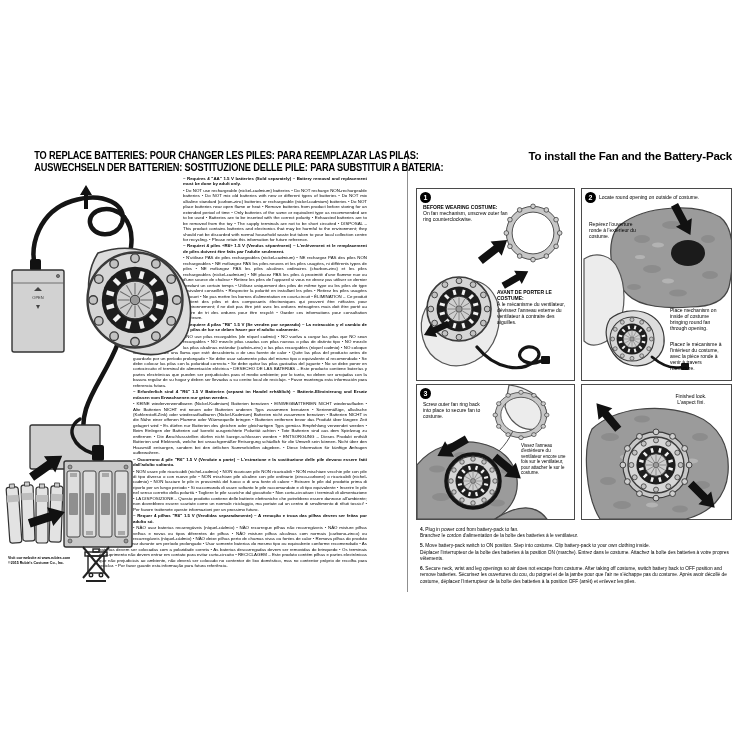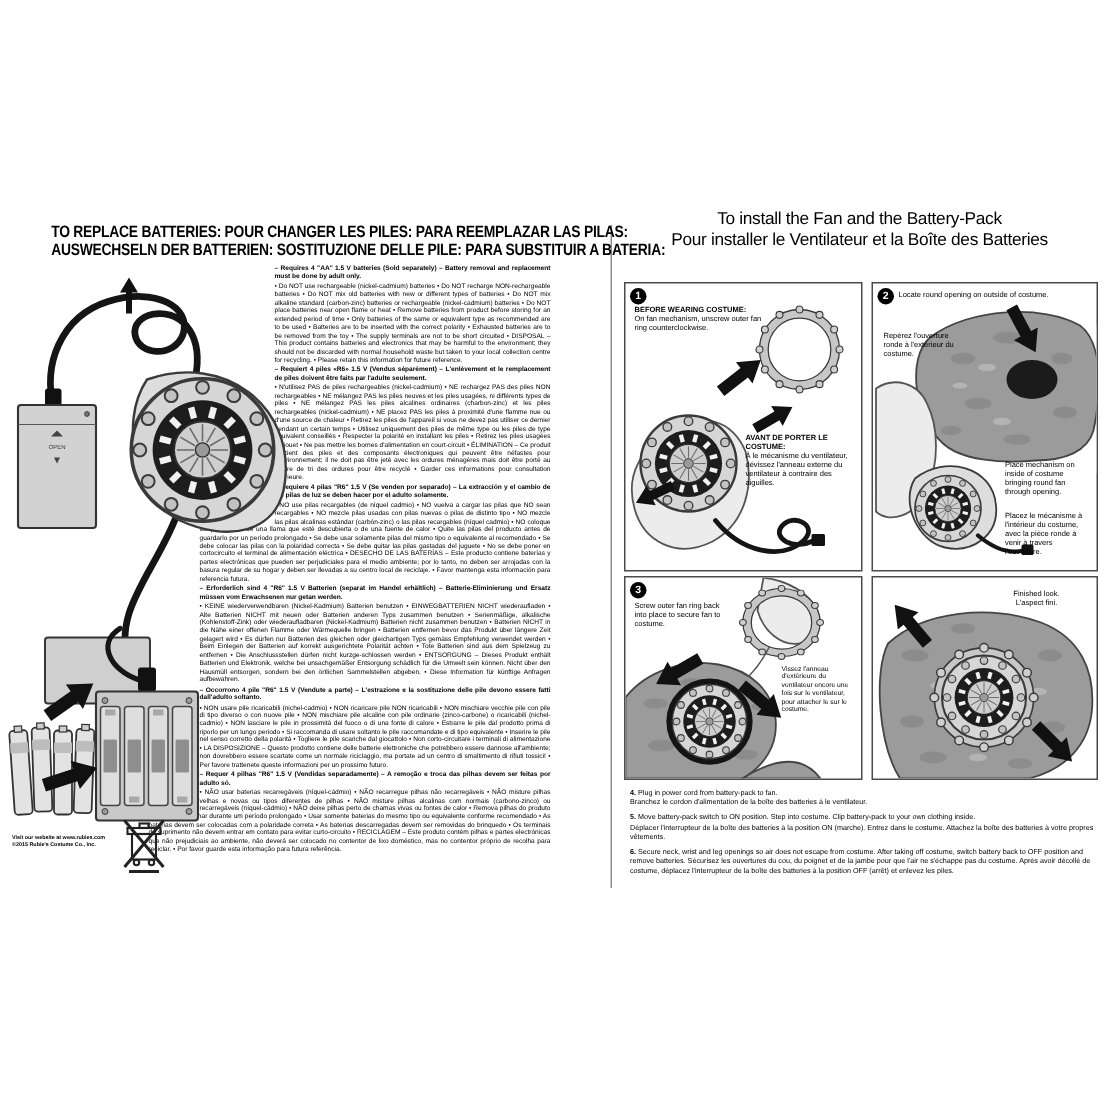--- a/index.html
+++ b/index.html
@@ -15,22 +15,22 @@
       line-height:1.24;text-align:justify;color:#000;}
   .left-text p{margin:0 0 1px 0;}
   .left-text p.req{font-weight:bold;}
   .sp1{float:left;width:84px;height:100px;margin-top:74px;}
   .sp2{float:left;clear:left;width:34px;height:100px;margin-top:90px;}
   .left-art{position:absolute;left:0;top:175px;width:200px;height:420px;}
   .left-footer{position:absolute;left:8px;top:556px;width:90px;font-size:3.6px;
       line-height:1.3;font-weight:bold;color:#000;}
 
   
-  .right-title{position:absolute;left:414px;top:140px;width:318px;text-align:center;
-      font-weight:normal;font-size:11.5px;line-height:1.18;letter-spacing:-0.2px;color:#000;}
+  .right-title{position:absolute;left:414px;top:150px;width:318px;text-align:right;
+      font-weight:bold;font-size:11.5px;line-height:1.18;letter-spacing:-0.2px;color:#000;}
   .panel{position:absolute;border:1px solid #4a4a4a;background:#fff;overflow:hidden;}
   .panel svg{position:absolute;left:0;top:0;}
   .p1{left:416px;top:188px;width:157px;height:191px;}
   .p2{left:581px;top:188px;width:149px;height:191px;}
   .p3{left:416px;top:384px;width:157px;height:134px;}
   .p4{left:581px;top:384px;width:149px;height:134px;}
   .badge{position:absolute;left:3px;top:3px;width:11px;height:11px;border-radius:50%;
       background:#000;color:#fff;font-size:7px;font-weight:bold;text-align:center;
       line-height:11px;z-index:5;}
   .ptxt{position:absolute;font-size:5px;line-height:1.22;color:#000;z-index:4;}
@@ -220,21 +220,20 @@
     </g>
   </svg>
 
   <div class="left-footer">
     <div>Visit our website at www.rubies.com</div>
     <div>©2015 Rubie's Costume Co., Inc.</div>
   </div>
 
   <div class="right-title">
     <div>To install the Fan and the Battery-Pack</div>
-    <div>Pour installer le Ventilateur et la Boîte des Batteries</div>
   </div>
 
   <div class="panel p1">
     <span class="badge">1</span>
     <div class="ptxt" style="left:6px;top:15px;width:86px;">
       <b>BEFORE WEARING COSTUME:</b><br>
       <span>On fan mechanism, unscrew outer fan ring counterclockwise.</span>
     </div>
     <div class="ptxt" style="left:80px;top:100px;width:74px;">
       <b>AVANT DE PORTER LE COSTUME:</b><br>

